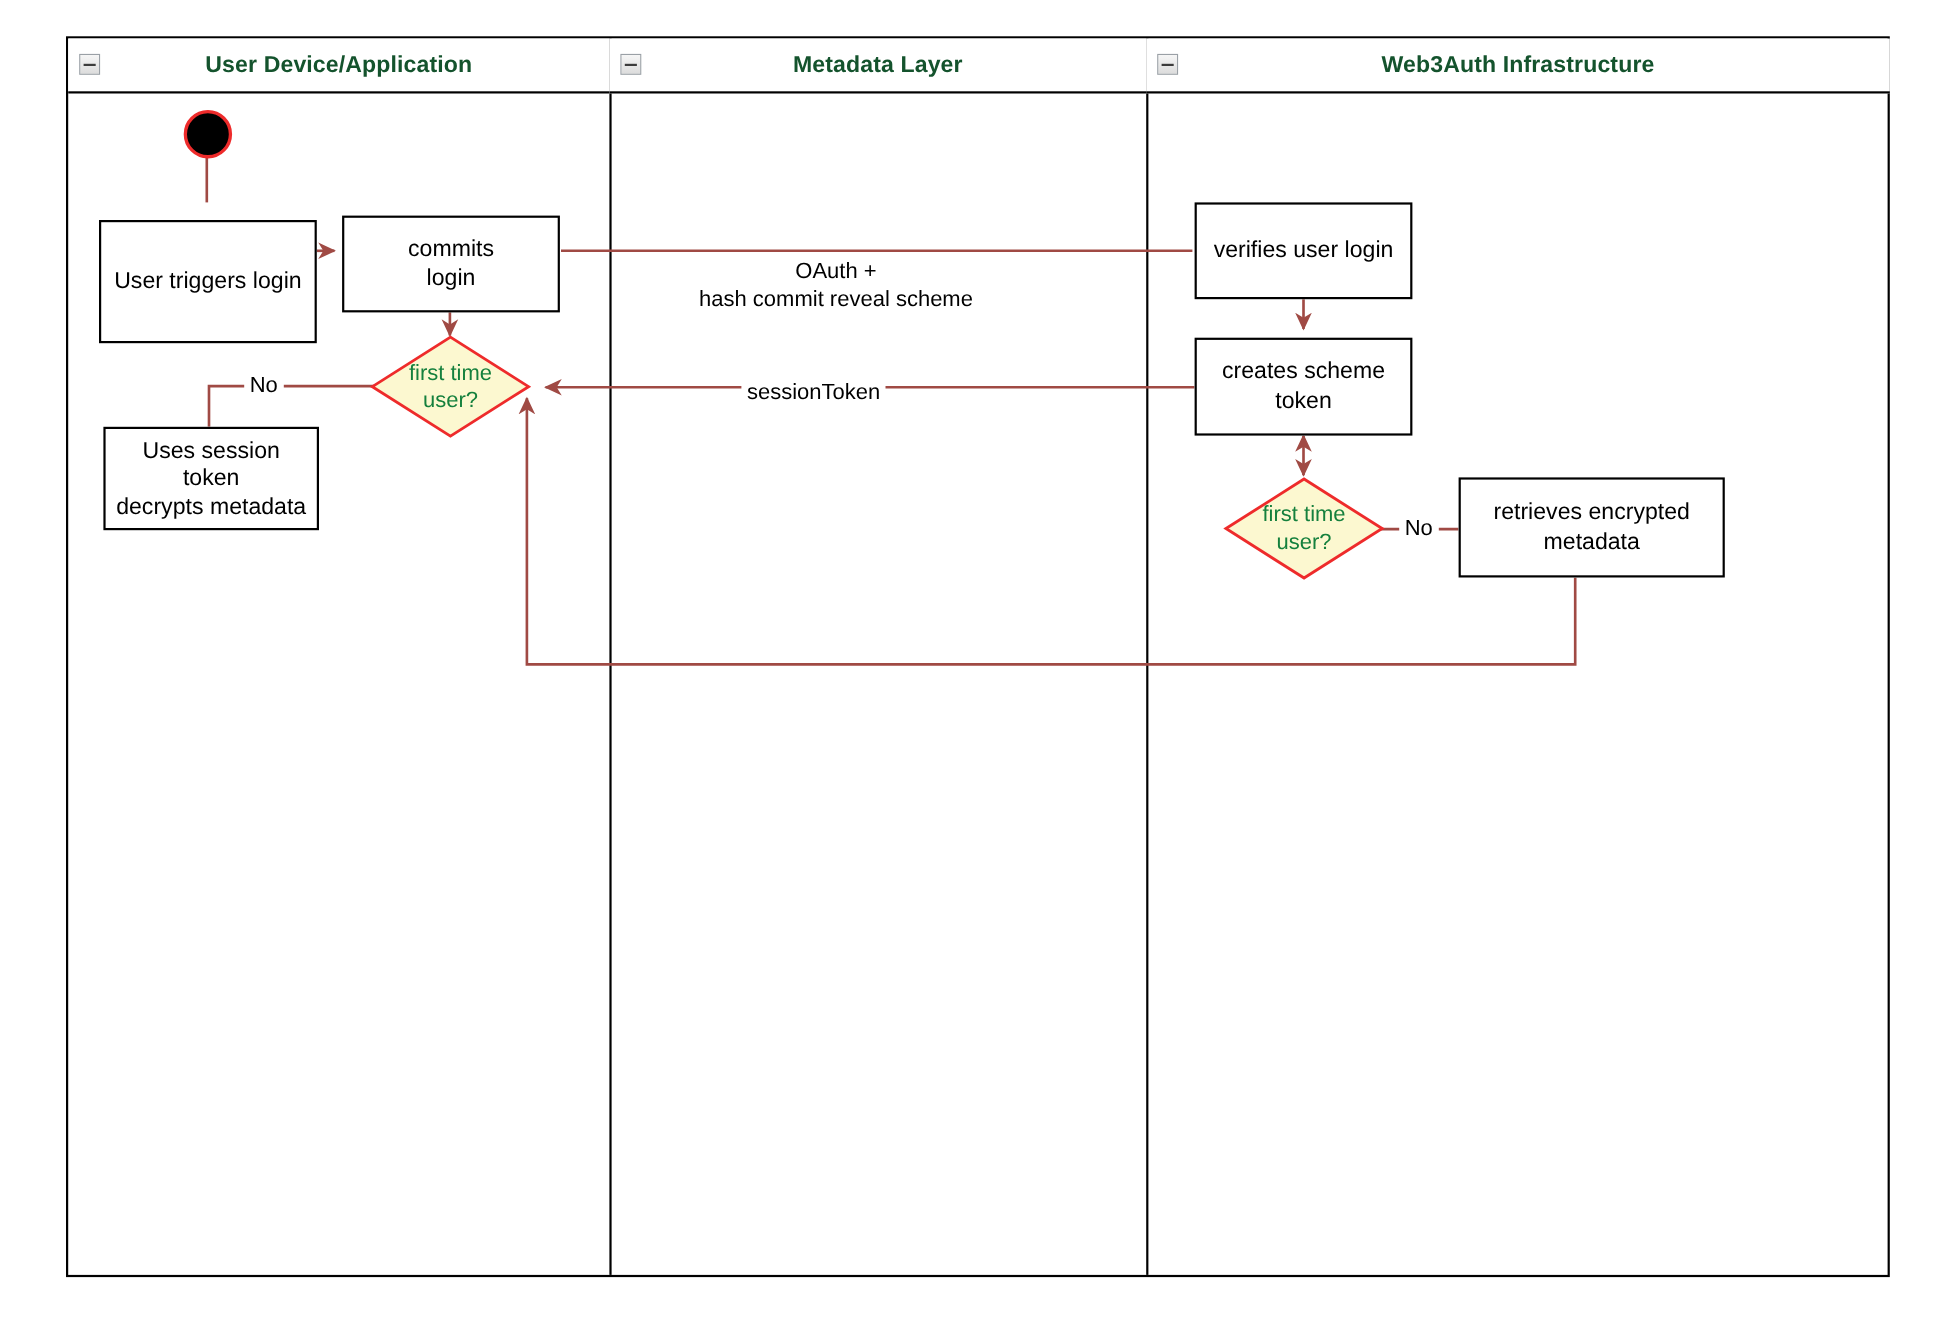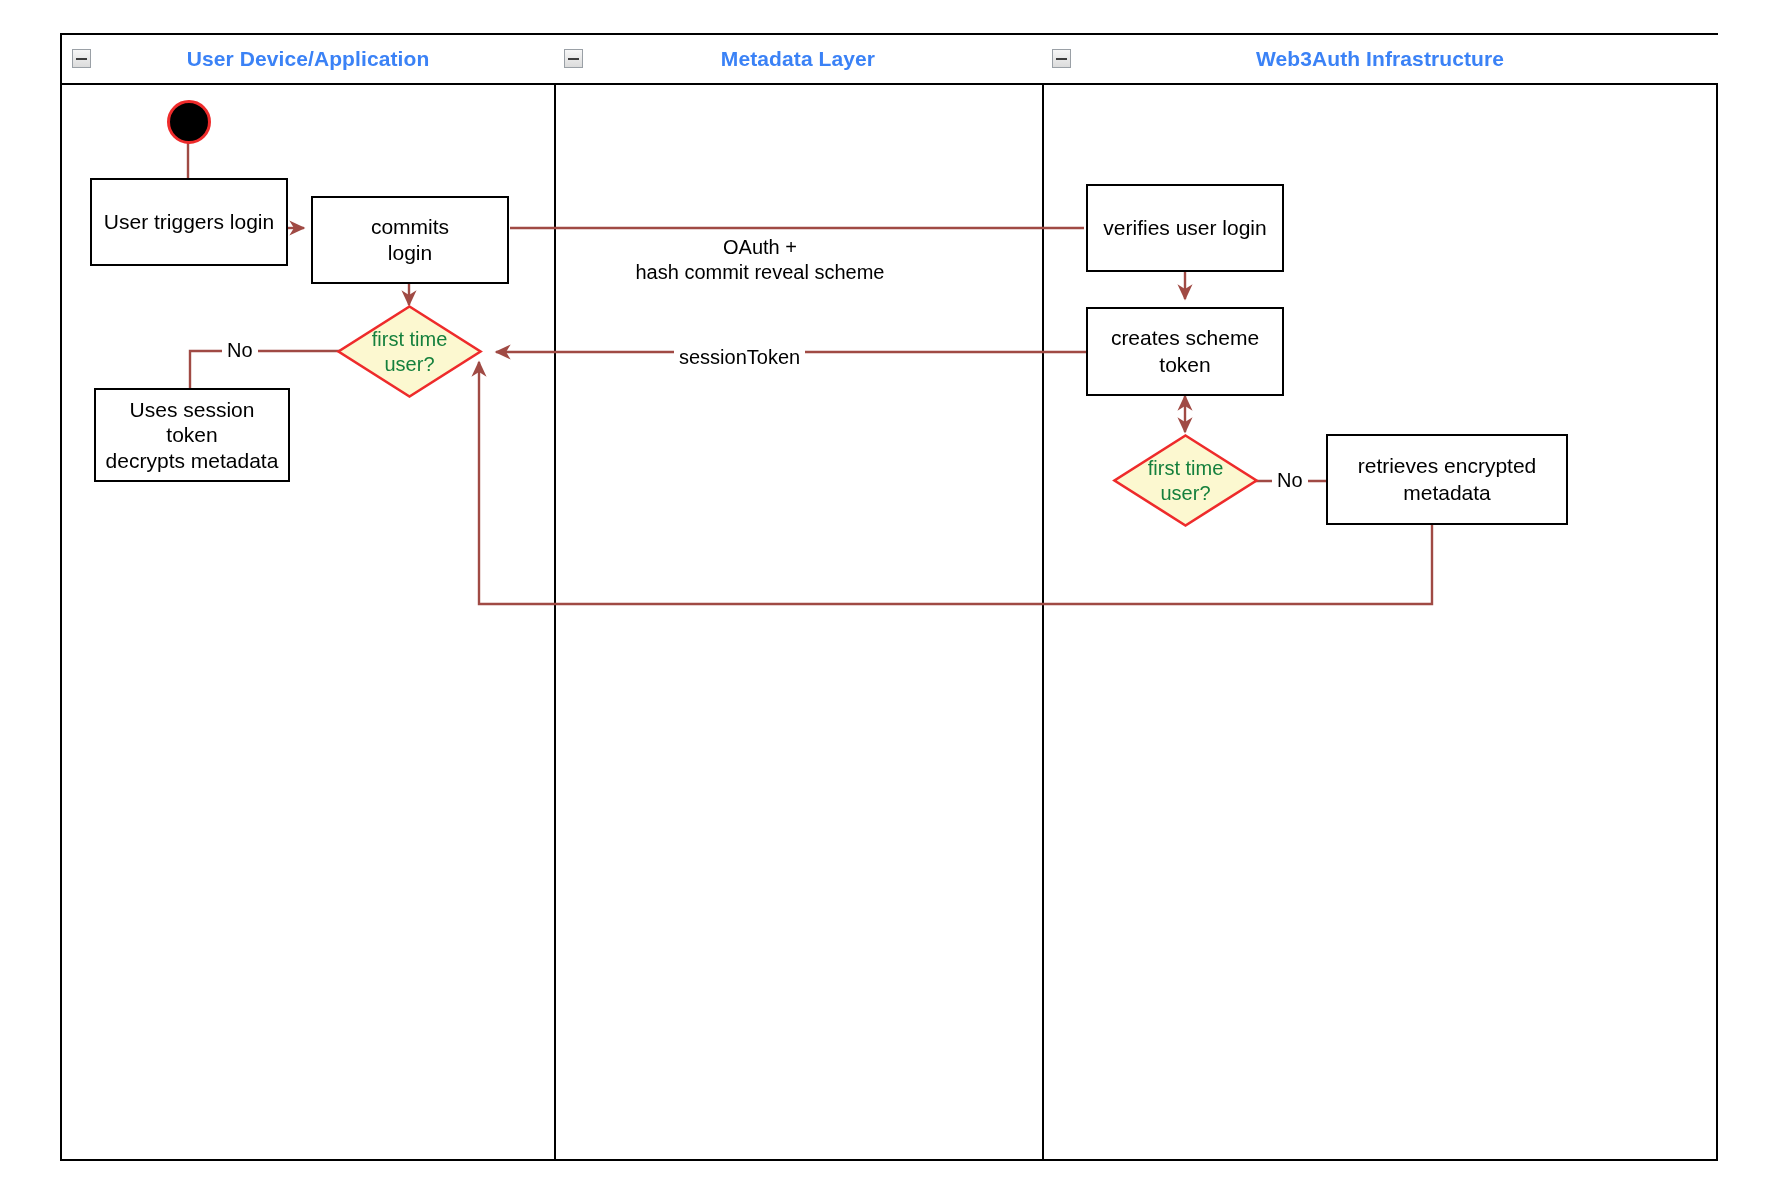--- a/index.html
+++ b/index.html
@@ -39,21 +39,21 @@
     box-sizing: border-box;
     border-bottom: 2px solid #000000;
     background: #ffffff;
     display: flex;
     align-items: center;
     justify-content: center;
   }
   .lane-title {
     font-size: 21px;
     font-weight: bold;
-    color: #3b82f6;
+    color: #14532d;
     letter-spacing: 0.1px;
   }
   .collapse-icon {
     position: absolute;
     left: 10px;
     top: 14px;
     width: 19px;
     height: 19px;
     box-sizing: border-box;
     border: 1px solid #9aa0a6;
@@ -197,21 +197,21 @@
       <path d="M 1249 481 L 1326 481"></path>
 
       <path d="M 1432 525 L 1432 604 L 479 604 L 479 362" marker-end="url(#arrowEnd)"></path>
 
       <path d="M 345 351 L 190 351 L 190 388"></path>
     </g>
   </svg>
 
   <div class="start-node" style="left:167px; top:100px; width:44px; height:44px;"></div>
 
-  <div class="node task" style="left:90px; top:178px; width:198px; height:88px;">
+  <div class="node task" style="left:90px; top:200px; width:198px; height:112px;">
     <span>User triggers login</span>
   </div>
 
   <div class="node task" style="left:311px; top:196px; width:198px; height:88px; white-space:pre-line;">
     <span style="white-space:pre-line;">commits
 login</span>
   </div>
 
   <div class="decision-wrap" style="left:337px; top:305px; width:145px; height:93px;">
     <svg width="145" height="93">

